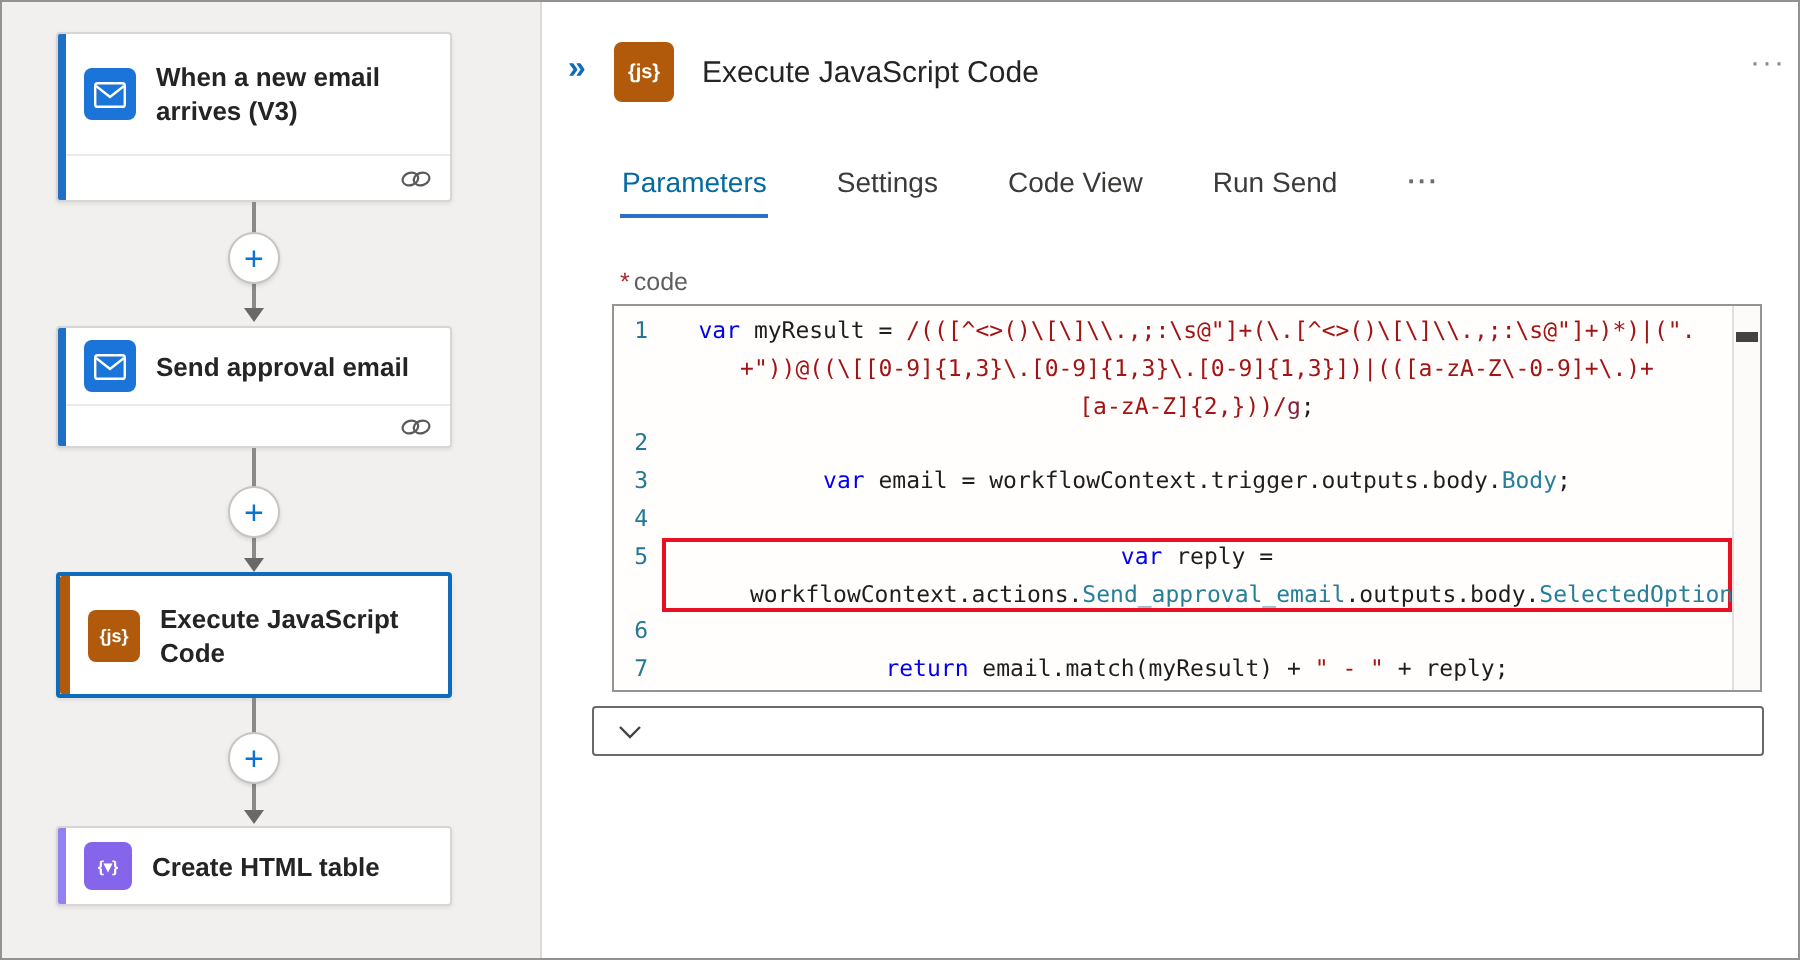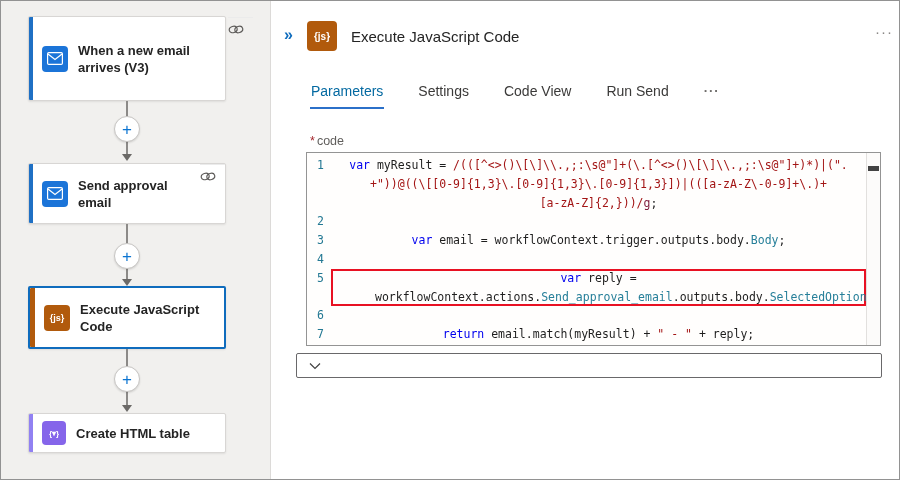--- a/index.html
+++ b/index.html
@@ -7,21 +7,21 @@
   body { font-family:"Liberation Sans", sans-serif; background:#fff; }
   .stage { position:relative; width:900px; height:480px; border:1px solid #929292; background:#fff; overflow:hidden; }
 
   
   .canvas { position:absolute; left:0; top:0; width:270px; height:479px; background:#f1f0ee; border-right:1px solid #dcdad8; }
   .card { position:absolute; left:27px; width:198px; background:#fff; border:1px solid #d8d6d4; border-radius:2px;
           box-shadow:0 1px 2px rgba(0,0,0,.08); display:flex; }
   .card .accent { width:4px; flex:0 0 4px; border-radius:1px 0 0 1px; }
   .card.selected { border:2px solid #0f6cbd; }
   .card.selected .accent { width:5px; flex:0 0 5px; }
-  .card-body { flex:1; display:flex; flex-direction:row; min-width:0; }
+  .card-body { flex:1; display:flex; flex-direction:column; min-width:0; }
   .card-main { flex:1; display:flex; align-items:center; padding:6px 8px 6px 9px; }
   .step-icon { width:26px; height:26px; border-radius:4px; flex:0 0 26px; display:flex; align-items:center; justify-content:center;
                color:#fff; font-size:9px; font-weight:bold; }
   .step-title { margin-left:10px; font-size:13px; font-weight:600; color:#242424; line-height:17px; }
   .card-footer { border-top:1px solid #ebebeb; height:23px; display:flex; align-items:center; justify-content:flex-end; padding-right:9px; }
   .sm-icon { width:24px; height:24px; flex:0 0 24px; font-size:8px; }
 
   .conn-line { position:absolute; left:125px; width:2px; background:#8c8a88; }
   .plus-btn { position:absolute; left:113px; width:26px; height:26px; border-radius:50%; background:#fff; border:1px solid #c7c5c3;
               color:#0b74d1; font-size:17px; font-weight:400; display:flex; align-items:center; justify-content:center;

